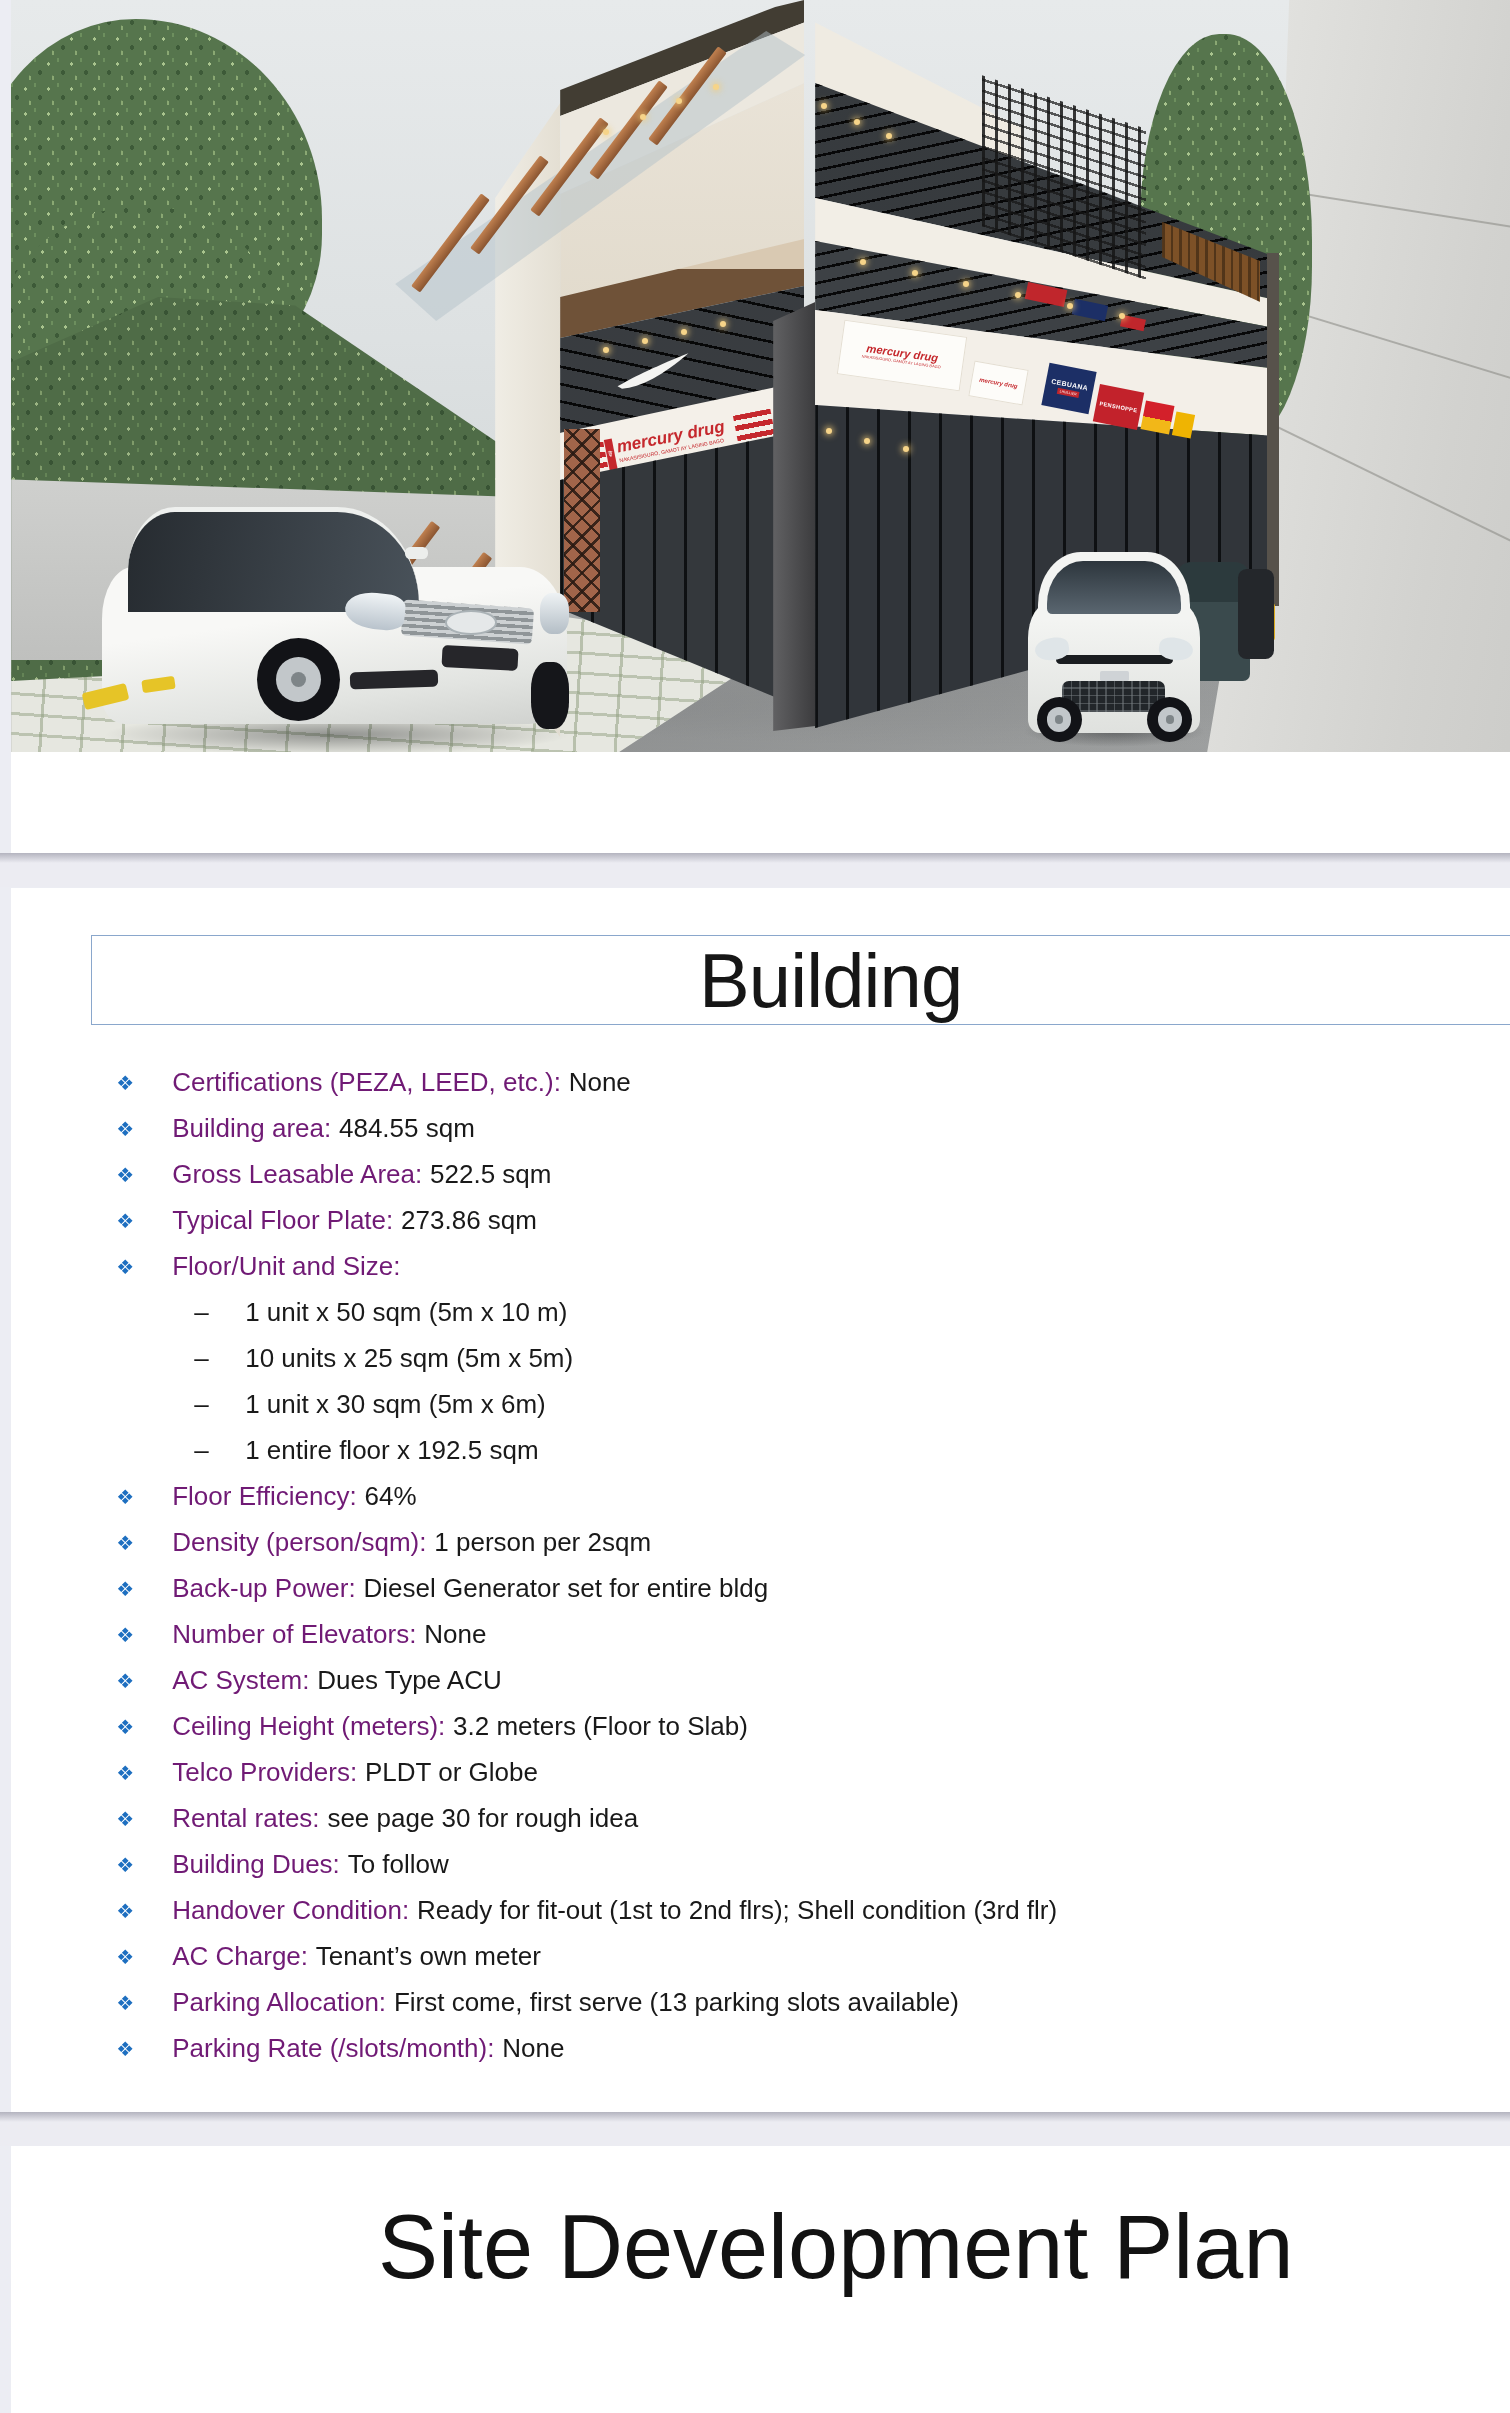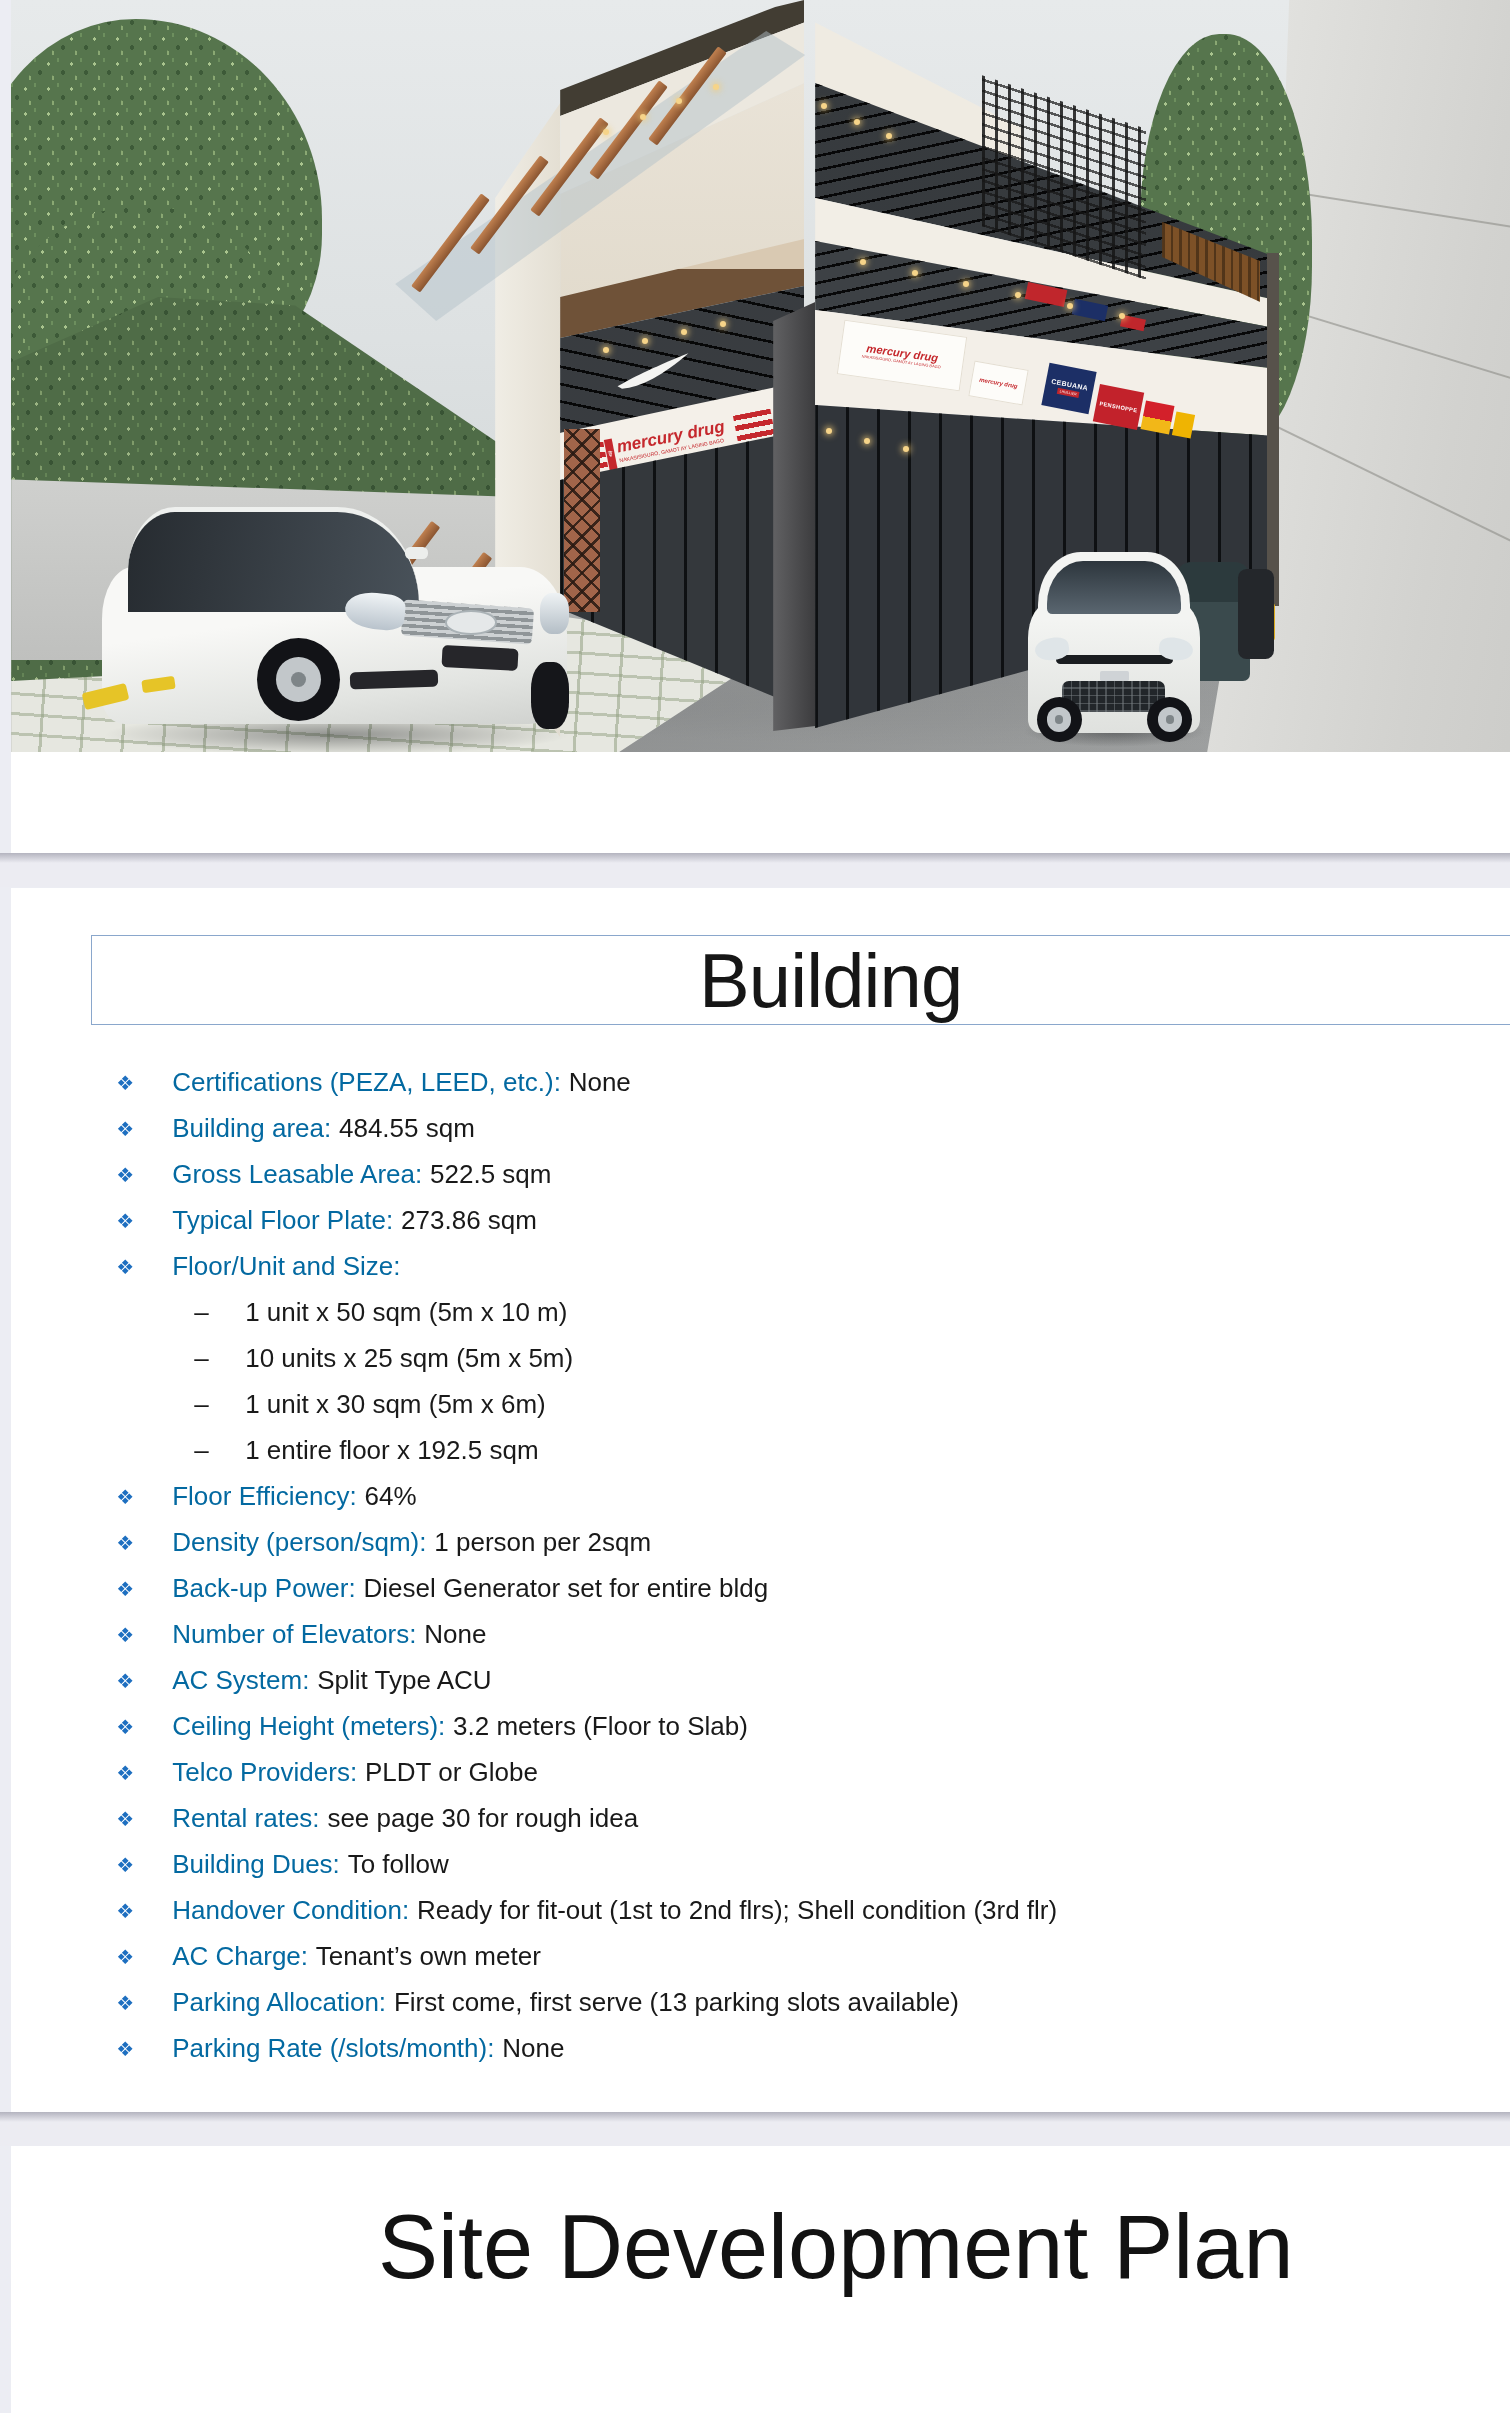--- a/index.html
+++ b/index.html
@@ -18,21 +18,21 @@
 
   
   .title-box{
     position:absolute;left:80px;top:47px;width:1477px;height:88px;
     border:1.7px solid #8aa7cc;display:flex;align-items:center;justify-content:center;
     font-size:76px;color:#161616;letter-spacing:-0.9px;background:#fff;
   }
   .dlist{position:absolute;top:171px;left:0;right:0;margin:0;padding:0;list-style:none;}
   .dlist li{position:relative;height:46px;line-height:46px;font-size:26px;color:#1a1a1a;padding-left:161px;white-space:nowrap;}
   .blt{position:absolute;left:105px;top:0.9px;font-size:20px;color:#1e6fc0;}
-  .lbl{color:#0369a1;}
+  .lbl{color:#701a75;}
   .val{color:#191919;margin-left:7.8px;}
   .dlist li.sub{padding-left:234px;}
   .dash{position:absolute;left:183px;color:#1a1a1a;}
 
   
   .site-title{position:absolute;top:50px;left:0;width:1649px;text-align:center;font-size:90px;color:#121212;}
 
   
   .ph{position:absolute;left:0;top:0;width:1649px;height:752px;overflow:hidden;
       background:linear-gradient(180deg,#e7eaeb 0%,#dde1e2 45%,#ccd1d2 100%);}
@@ -279,21 +279,21 @@
     <li><span class="blt">❖</span><span class="lbl">Typical Floor Plate:</span><span class="val">273.86 sqm</span></li>
     <li><span class="blt">❖</span><span class="lbl">Floor/Unit and Size:</span><span class="val"></span></li>
     <li class="sub"><span class="dash">–</span><span>1  unit x 50 sqm (5m x 10 m)</span></li>
     <li class="sub"><span class="dash">–</span><span>10 units x 25 sqm (5m x 5m)</span></li>
     <li class="sub"><span class="dash">–</span><span>1 unit x 30 sqm (5m x 6m)</span></li>
     <li class="sub"><span class="dash">–</span><span>1 entire floor x 192.5 sqm</span></li>
     <li><span class="blt">❖</span><span class="lbl">Floor Efficiency:</span><span class="val">64%</span></li>
     <li><span class="blt">❖</span><span class="lbl">Density (person/sqm):</span><span class="val">1 person per 2sqm</span></li>
     <li><span class="blt">❖</span><span class="lbl">Back-up Power:</span><span class="val">Diesel Generator set for entire bldg</span></li>
     <li><span class="blt">❖</span><span class="lbl">Number of Elevators:</span><span class="val">None</span></li>
-    <li><span class="blt">❖</span><span class="lbl">AC System:</span><span class="val">Split Type ACU</span></li>
+    <li><span class="blt">❖</span><span class="lbl">AC System:</span><span class="val">Dues Type ACU</span></li>
     <li><span class="blt">❖</span><span class="lbl">Ceiling Height (meters):</span><span class="val">3.2 meters (Floor to Slab)</span></li>
     <li><span class="blt">❖</span><span class="lbl">Telco Providers:</span><span class="val">PLDT or Globe</span></li>
     <li><span class="blt">❖</span><span class="lbl">Rental rates:</span><span class="val">see page 30 for rough idea</span></li>
     <li><span class="blt">❖</span><span class="lbl">Building Dues:</span><span class="val">To follow</span></li>
     <li><span class="blt">❖</span><span class="lbl">Handover Condition:</span><span class="val">Ready for fit-out (1st to 2nd flrs); Shell condition (3rd flr)</span></li>
     <li><span class="blt">❖</span><span class="lbl">AC Charge:</span><span class="val">Tenant’s own meter</span></li>
     <li><span class="blt">❖</span><span class="lbl">Parking Allocation:</span><span class="val">First come, first serve (13 parking slots available)</span></li>
     <li><span class="blt">❖</span><span class="lbl">Parking Rate (/slots/month):</span><span class="val">None</span></li>
   </ul>
 </div>

